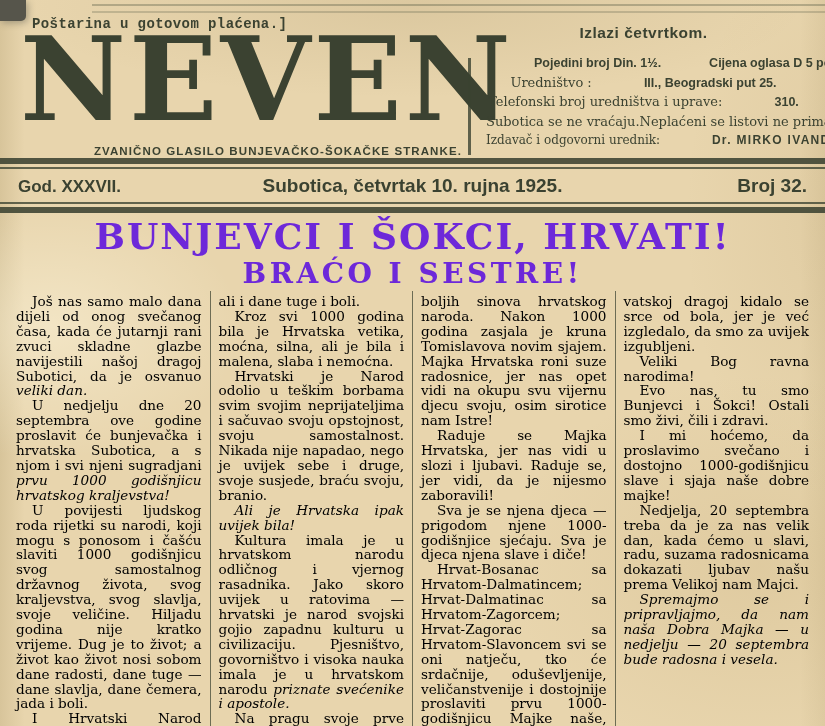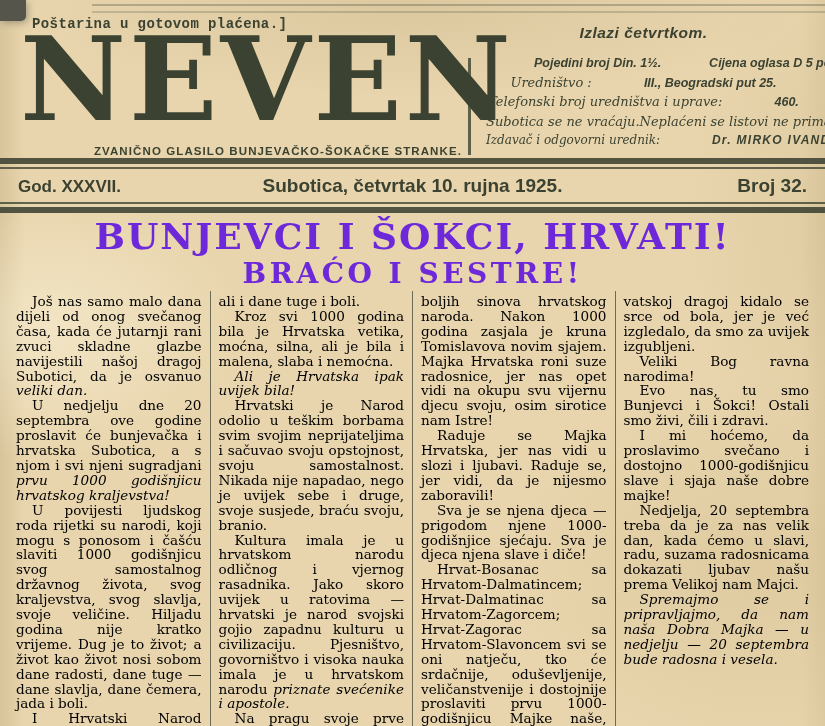--- a/index.html
+++ b/index.html
@@ -32,21 +32,21 @@
   .postage{font-family:Liberation Mono, monospace;font-weight:bold;font-size:14px;
     letter-spacing:.4px;margin:0 0 0 10px;}
   .np-title{font-family:"DejaVu Serif",serif;font-weight:bold;font-size:116px;line-height:.92;
     letter-spacing:3px;margin:-6px 0 0 -2px;color:var(--ink);}
   .np-subtitle{font-family:"Liberation Sans",sans-serif;font-weight:bold;font-size:11.5px;
     letter-spacing:1.1px;text-align:right;width:440px;margin-top:12px;}
   .masthead-divider{position:absolute;left:468px;top:58px;width:2.5px;height:97px;
     background:var(--ink);opacity:.8;}
 
   
-  .masthead-right{position:absolute;left:486px;right:24px;top:24px;font-style:italic;}
+  .masthead-right{position:absolute;left:486px;right:24px;top:24px;}
   .issue-day{text-align:center;font-family:"Liberation Sans",sans-serif;font-weight:bold;
     font-size:15.5px;letter-spacing:.5px;margin-bottom:13px;}
   .info-line{font-size:13px;margin-bottom:4.5px;white-space:nowrap;}
   .info-line.center{text-align:center;}
   .info-line.split{display:flex;justify-content:space-between;}
   .info-line .b{font-family:"Liberation Sans",sans-serif;font-weight:bold;font-size:12.5px;padding-left:48px;}
   .info-line .ls{letter-spacing:1.3px;}
   .info-line.small{font-size:12px;}
   .info-line.small .b{font-size:12px;}
 
@@ -91,21 +91,21 @@
 <div class="masthead-divider"></div>
 
 <div class="masthead-right">
   <div class="issue-day">Izlazi četvrtkom.</div>
   <div id="info-lines">
       <div class="info-line split">
         <span class="part"><span class="b">Pojedini broj Din. 1½.</span></span>
         <span class="part"><span class="b">Cijena oglasa D 5 po cm.</span></span>
       </div>
       <div class="info-line center"><span class="part"><span>Uredništvo : </span><span class="b">III., Beogradski put 25.</span></span></div>
-      <div class="info-line center"><span class="part"><span>Telefonski broj uredništva i uprave: </span><span class="b">460.</span></span></div>
+      <div class="info-line center"><span class="part"><span>Telefonski broj uredništva i uprave: </span><span class="b">310.</span></span></div>
       <div class="info-line split">
         <span class="part"><span>Subotica se ne vraćaju.</span></span>
         <span class="part"><span>Neplaćeni se listovi ne primaju.</span></span>
       </div>
       <div class="info-line center small"><span class="part"><span>Izdavač i odgovorni urednik: </span><span class="b ls">Dr. MIRKO IVANDEKIĆ.</span></span></div>
     </div>
 </div>
 
 <div class="dateline">
   <div class="rule-thick"></div>
@@ -129,22 +129,22 @@
 <div class="columns" id="columns">
     <div class="col">
       <p><span>Još nas samo malo dana dijeli od onog svečanog časa, kada će jutarnji rani zvuci skladne glazbe navijestili našoj dragoj Subotici, da je osvanuo </span><span class="i">veliki dan.</span></p>
       <p><span>U nedjelju dne 20 septembra ove godine proslavit će bunjevačka i hrvatska Subotica, a s njom i svi njeni sugradjani </span><span class="i">prvu 1000 godišnjicu hrvatskog kraljevstva!</span></p>
       <p><span>U povijesti ljudskog roda rijetki su narodi, koji mogu s ponosom i čašću slaviti 1000 godišnjicu svog samostalnog državnog života, svog kraljevstva, svog slavlja, svoje veličine. Hiljadu godina nije kratko vrijeme. Dug je to život; a život kao život nosi sobom dane radosti, dane tuge — dane slavlja, dane čemera, jada i boli.</span></p>
       <p><span>I Hrvatski Narod ujedinjen pod svojim prvim hrvatskim kraljem — Tomislevom — proživio je kroz svojih prvih 1000 godina dane slavlja i radosti,</span></p>
     </div>
     <div class="col">
       <p class="ni"><span>ali i dane tuge i boli.</span></p>
       <p><span>Kroz svi 1000 godina bila je Hrvatska vetika, moćna, silna, ali je bila i malena, slaba i nemoćna.</span></p>
+      <p><span>Hrvatski je Narod odolio u teškim borbama svim svojim neprijateljima i sačuvao svoju opstojnost, svoju samostalnost. Nikada nije napadao, nego je uvijek sebe i druge, svoje susjede, braću svoju, branio.</span></p>
       <p><span class="i">Ali je Hrvatska ipak uvijek bila!</span></p>
-      <p><span>Hrvatski je Narod odolio u teškim borbama svim svojim neprijateljima i sačuvao svoju opstojnost, svoju samostalnost. Nikada nije napadao, nego je uvijek sebe i druge, svoje susjede, braću svoju, branio.</span></p>
       <p><span>Kultura imala je u hrvatskom narodu odličnog i vjernog rasadnika. Jako skoro uvijek u ratovima — hrvatski je narod svojski gojio zapadnu kulturu u civilizaciju. Pjesništvo, govorništvo i visoka nauka imala je u hrvatskom narodu </span><span class="i">priznate svećenike i apostole.</span></p>
       <p><span>Na pragu svoje prve 1000 godišnjice stupio je hrvatski nerod u državnu zajednicu sa braćom Srbima i Slovencima i time se ispunile želje, težnje i misli mnogih i mnogih naj-</span></p>
     </div>
     <div class="col">
       <p class="ni"><span>boljih sinova hrvatskog naroda. Nakon 1000 godina zasjala je kruna Tomislavova novim sjajem. Majka Hrvatska roni suze radosnice, jer nas opet vidi na okupu svu vijernu djecu svoju, osim sirotice nam Istre!</span></p>
       <p><span>Raduje se Majka Hrvatska, jer nas vidi u slozi i ljubavi. Raduje se, jer vidi, da je nijesmo zaboravili!</span></p>
       <p><span>Sva je se njena djeca — prigodom njene 1000-godišnjice sjećaju. Sva je djeca njena slave i diče!</span></p>
       <p><span>Hrvat-Bosanac sa Hrvatom-Dalmatincem; Hrvat-Dalmatinac sa Hrvatom-Zagorcem; Hrvat-Zagorac sa Hrvatom-Slavoncem svi se oni natječu, tko će srdačnije, oduševljenije, veličanstvenije i dostojnije proslaviti prvu 1000-godišnjicu Majke naše, Domovine naše!</span></p>
     </div>
     <div class="col">

